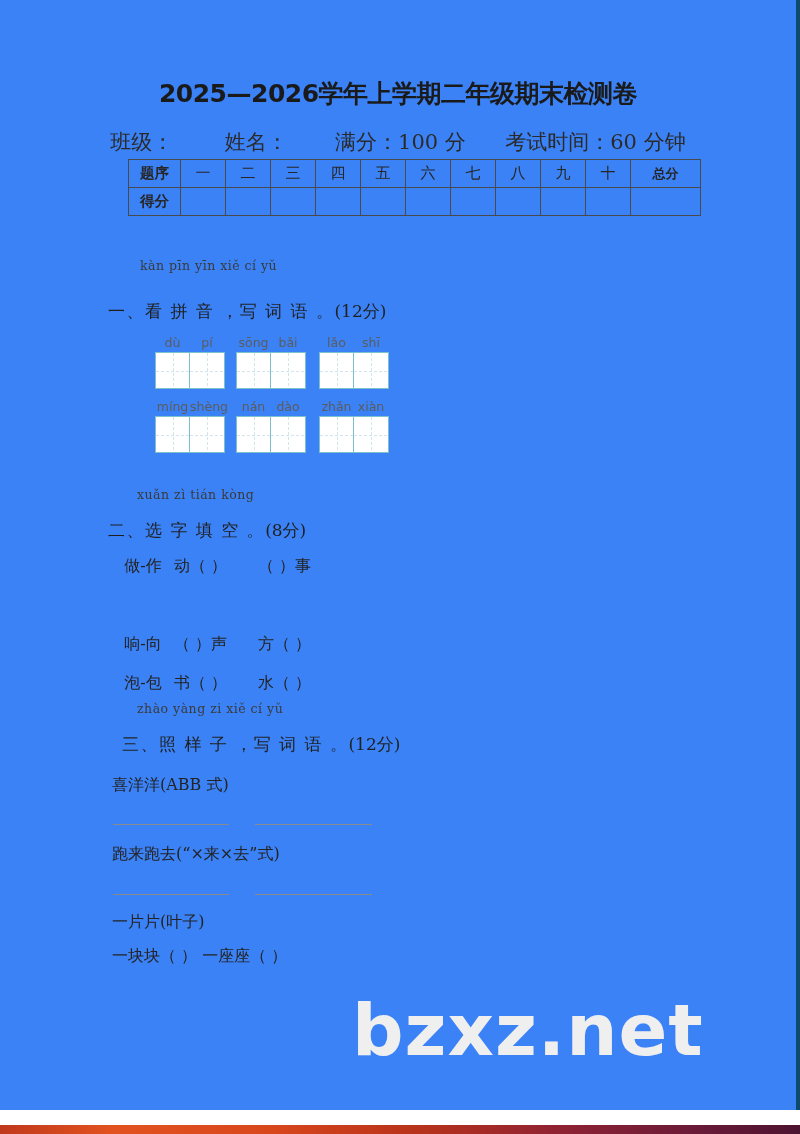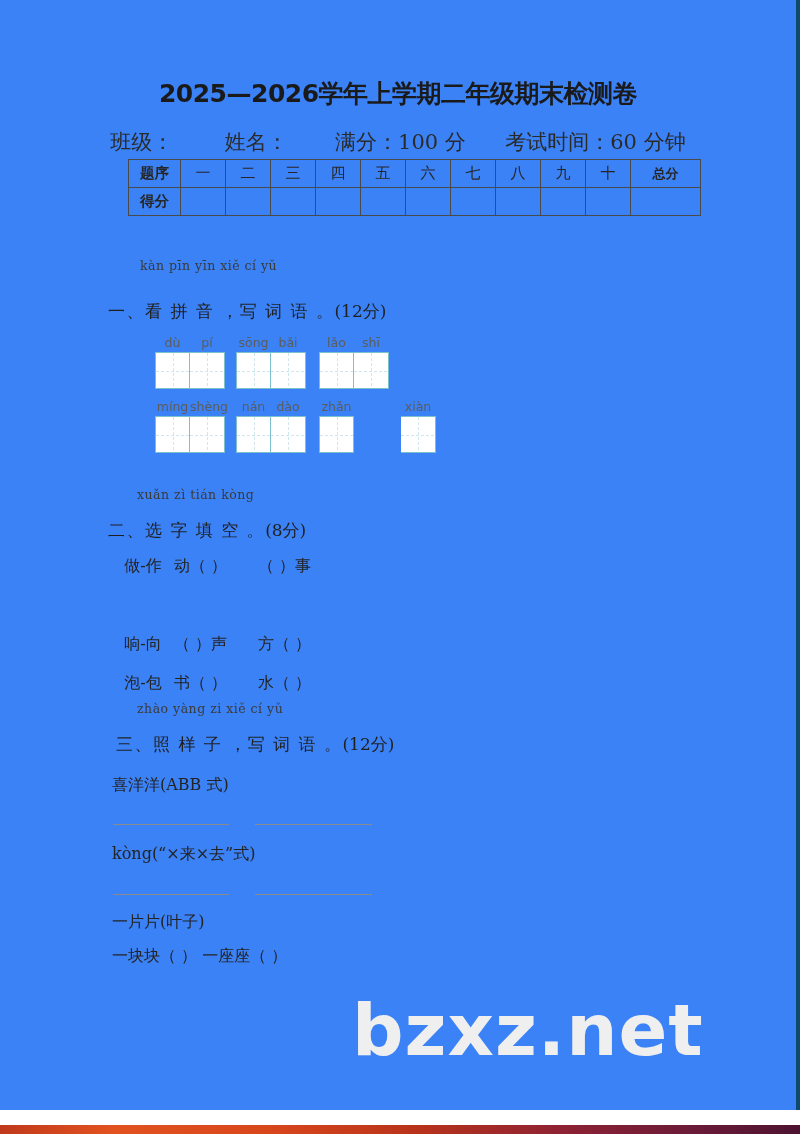--- a/index.html
+++ b/index.html
@@ -285,21 +285,21 @@
       </div>
   </div>
   <div class="grid-group" style="left:236px; top:416px;">
     <div class="tz-cell">
         <span class="tz-label">nán</span>
       </div>
     <div class="tz-cell">
         <span class="tz-label">dào</span>
       </div>
   </div>
-  <div class="grid-group" style="left:319px; top:416px;gap:47px;">
+  <div class="grid-group" style="left:319px; top:416px;">
     <div class="tz-cell">
         <span class="tz-label">zhǎn</span>
       </div>
     <div class="tz-cell">
         <span class="tz-label">xiàn</span>
       </div>
   </div>
 
   <div class="pinyin-head" style="left:137px; top:487px;">xuǎn zì tián kòng</div>
   <div class="sec-title" style="left:108px; top:519px;"><span>二、选  字 填  空 。</span><span class="pts">(8分)</span></div>
@@ -308,27 +308,27 @@
     <span class="c1">做-作</span><span class="c2">动（     ）</span><span>（     ）事</span>
   </div>
   <div class="txt-row" style="left:112px; top:634px;">
     <span class="c1">响-向</span><span class="c2">（     ）声</span><span>方（     ）</span>
   </div>
   <div class="txt-row" style="left:112px; top:673px;">
     <span class="c1">泡-包</span><span class="c2">书（     ）</span><span>水（     ）</span>
   </div>
 
   <div class="pinyin-head" style="left:137px; top:701px;">zhào yàng zi  xiě cí  yǔ</div>
-  <div class="sec-title" style="left:116px; top:733px;"><span>三、照  样  子 ，写 词 语 。</span><span class="pts">(12分)</span></div>
+  <div class="sec-title" style="left:122px; top:733px;"><span>三、照  样  子 ，写 词 语 。</span><span class="pts">(12分)</span></div>
 
   <div class="example-row" style="left:112px; top:775px;">喜洋洋(ABB 式)</div>
   <div class="ans-line" style="left:113px; top:824px; width:116px;"></div>
   <div class="ans-line" style="left:255px; top:824px; width:117px;"></div>
 
-  <div class="example-row" style="left:112px; top:844px;">kòng(“×来×去”式)</div>
+  <div class="example-row" style="left:112px; top:844px;">跑来跑去(“×来×去”式)</div>
   <div class="ans-line" style="left:113px; top:894px; width:116px;"></div>
   <div class="ans-line" style="left:255px; top:894px; width:117px;"></div>
 
   <div class="example-row" style="left:112px; top:912px;">一片片(叶子)</div>
   <div class="example-row" style="left:112px; top:946px;">一块块（      ）  一座座（      ）</div>
 
 </div>
 
 <div class="hscroll-track">
   

